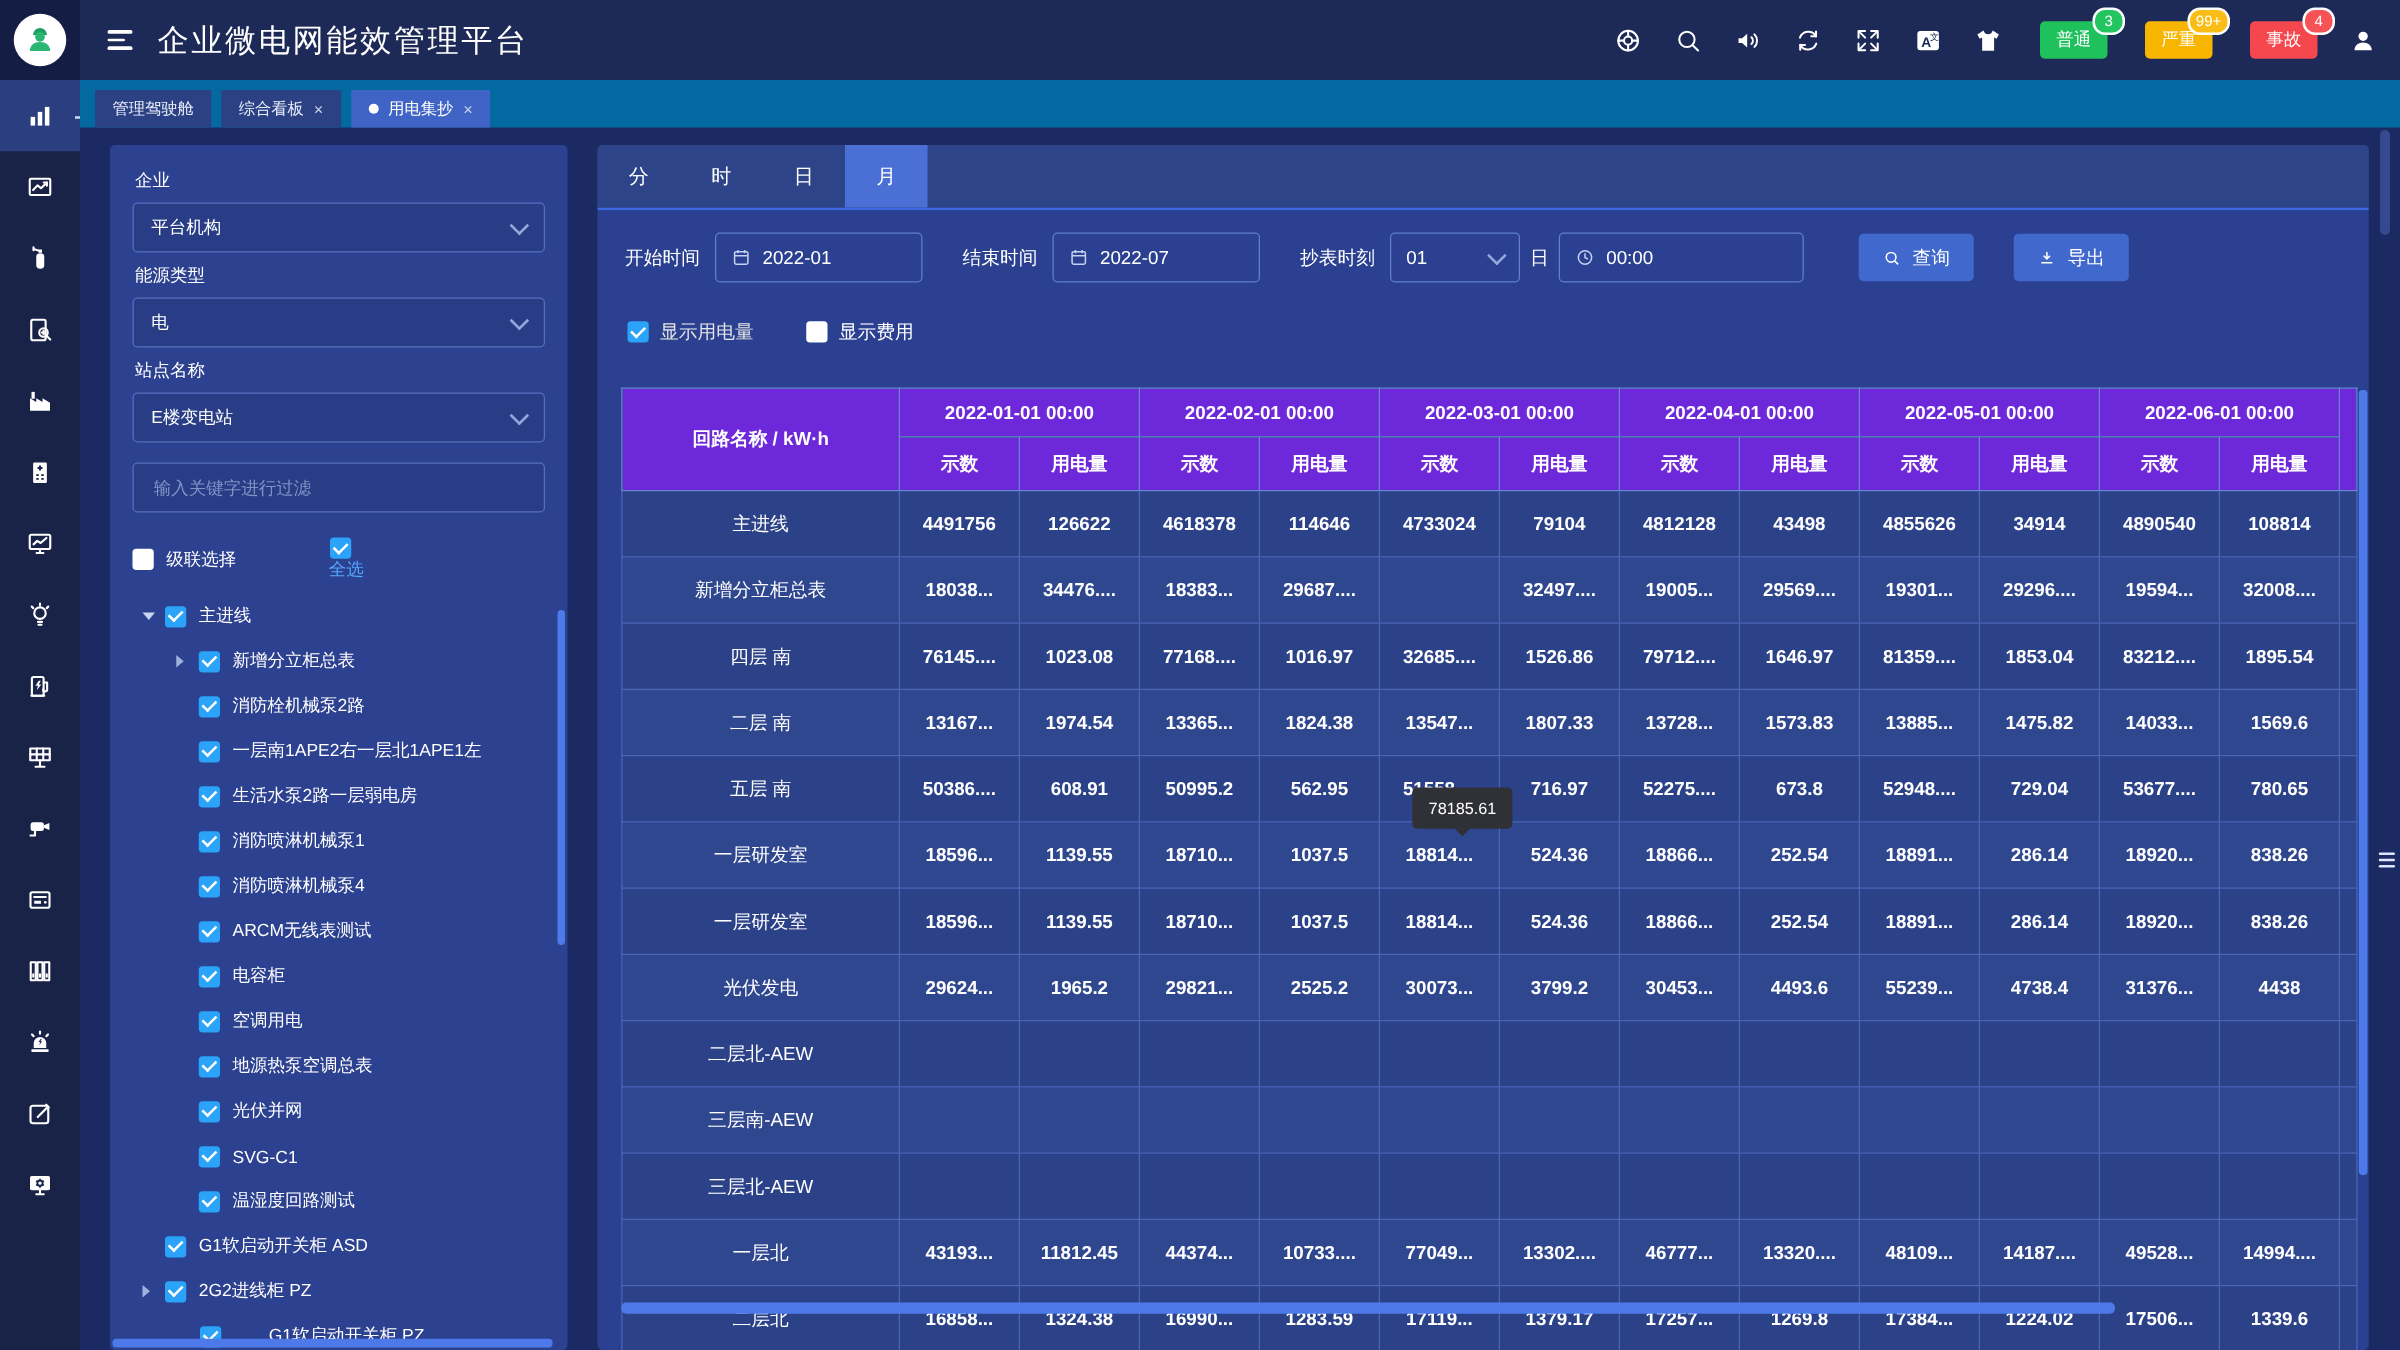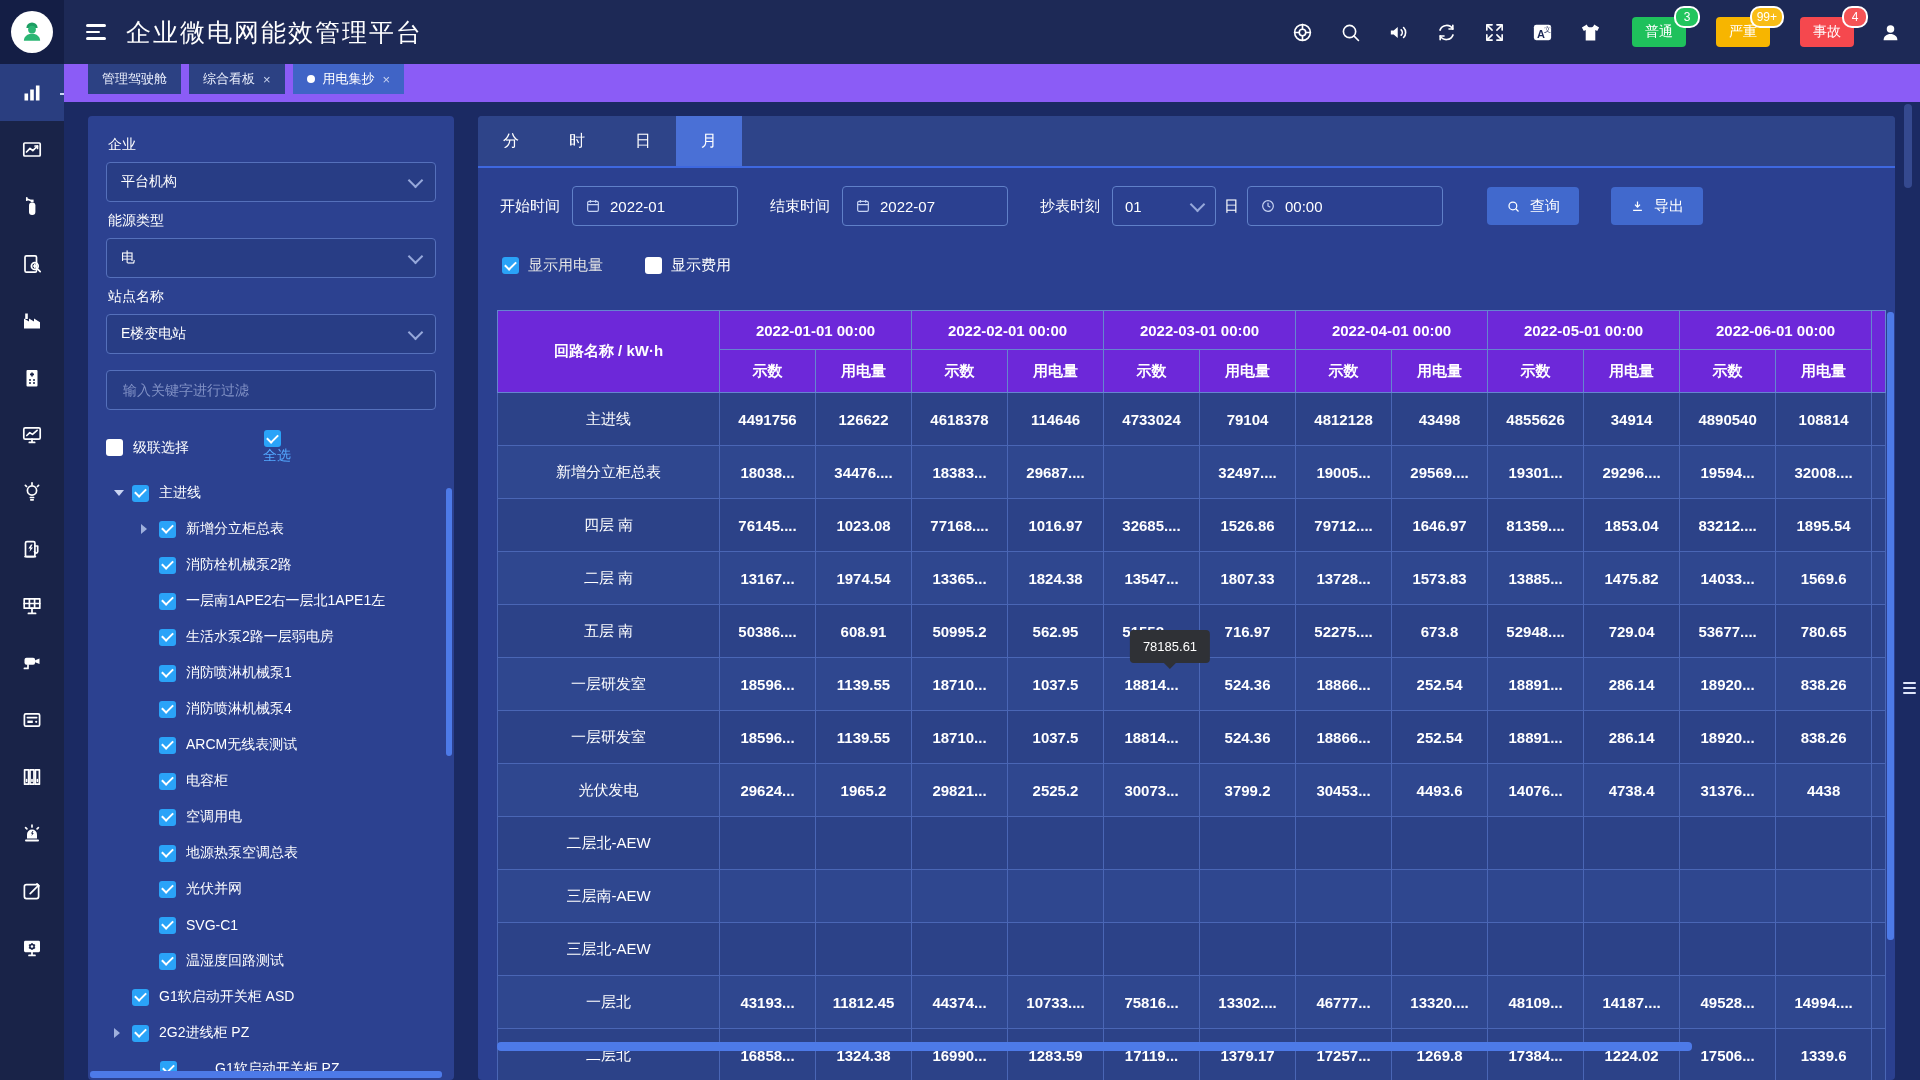--- a/index.html
+++ b/index.html
@@ -14,22 +14,22 @@
   .hamburger i:nth-child(1){width:20px}.hamburger i:nth-child(2){width:14px}.hamburger i:nth-child(3){width:20px}
   .app-title{margin-left:20px;font-size:25px;letter-spacing:2px;font-weight:500;}
   .top-right{position:absolute;right:18px;top:0;height:64px;display:flex;align-items:center;gap:24px;}
   .hicon{width:24px;height:24px;display:flex;align-items:center;justify-content:center;cursor:pointer;}
   .hicon svg{width:23px;height:23px;}
   .badge{position:relative;height:30px;border-radius:4px;display:flex;align-items:center;padding:0 13px;
          font-size:14px;color:#fff;cursor:pointer;margin-left:6px;}
   .badge .bubble{position:absolute;top:-11px;right:-14px;min-width:12px;padding:0 5px;height:18px;line-height:18px;
          border-radius:10px;border:2px solid #fff;font-size:12px;text-align:center;}
   
-  .nav-tabs{position:absolute;top:64px;left:64px;right:0;height:38px;background:#8b5cf6;
-            display:flex;align-items:flex-start;padding-left:24px;gap:8px;}
+  .nav-tabs{position:absolute;top:64px;left:64px;right:0;height:38px;background:#0369a1;
+            display:flex;align-items:flex-end;padding-left:12px;gap:8px;}
   .ntab{height:30px;background:#2c4183;display:flex;align-items:center;padding:0 14px;font-size:13px;
         color:#e8edfb;cursor:pointer;gap:8px;}
   .ntab.active{background:#4064c6;color:#fff;}
   .ntab .dot{width:8px;height:8px;border-radius:50%;background:#fff;}
   .ntab .close{font-size:13px;color:#c9d4f0;line-height:1;}
   
   .sidebar{position:absolute;top:64px;left:0;width:64px;bottom:0;background:#192348;}
   .sb-item{height:57px;display:flex;align-items:center;justify-content:center;cursor:pointer;position:relative;}
   .sb-item svg{width:24px;height:24px;}
   .sb-item.active{background:#2a3e80;}
@@ -680,21 +680,21 @@
             <tr>
               <td class="name">光伏发电</td>
               <td>29624...</td>
               <td>1965.2</td>
               <td>29821...</td>
               <td>2525.2</td>
               <td>30073...</td>
               <td>3799.2</td>
               <td>30453...</td>
               <td>4493.6</td>
-              <td>14076...</td>
+              <td>55239...</td>
               <td>4738.4</td>
               <td>31376...</td>
               <td>4438</td>
               <td></td>
             </tr>
             <tr>
               <td class="name">二层北-AEW</td>
               <td></td>
               <td></td>
               <td></td>
@@ -740,21 +740,21 @@
               <td></td>
               <td></td>
               <td></td>
             </tr>
             <tr>
               <td class="name">一层北</td>
               <td>43193...</td>
               <td>11812.45</td>
               <td>44374...</td>
               <td>10733....</td>
-              <td>75816...</td>
+              <td>77049...</td>
               <td>13302....</td>
               <td>46777...</td>
               <td>13320....</td>
               <td>48109...</td>
               <td>14187....</td>
               <td>49528...</td>
               <td>14994....</td>
               <td></td>
             </tr>
             <tr>

